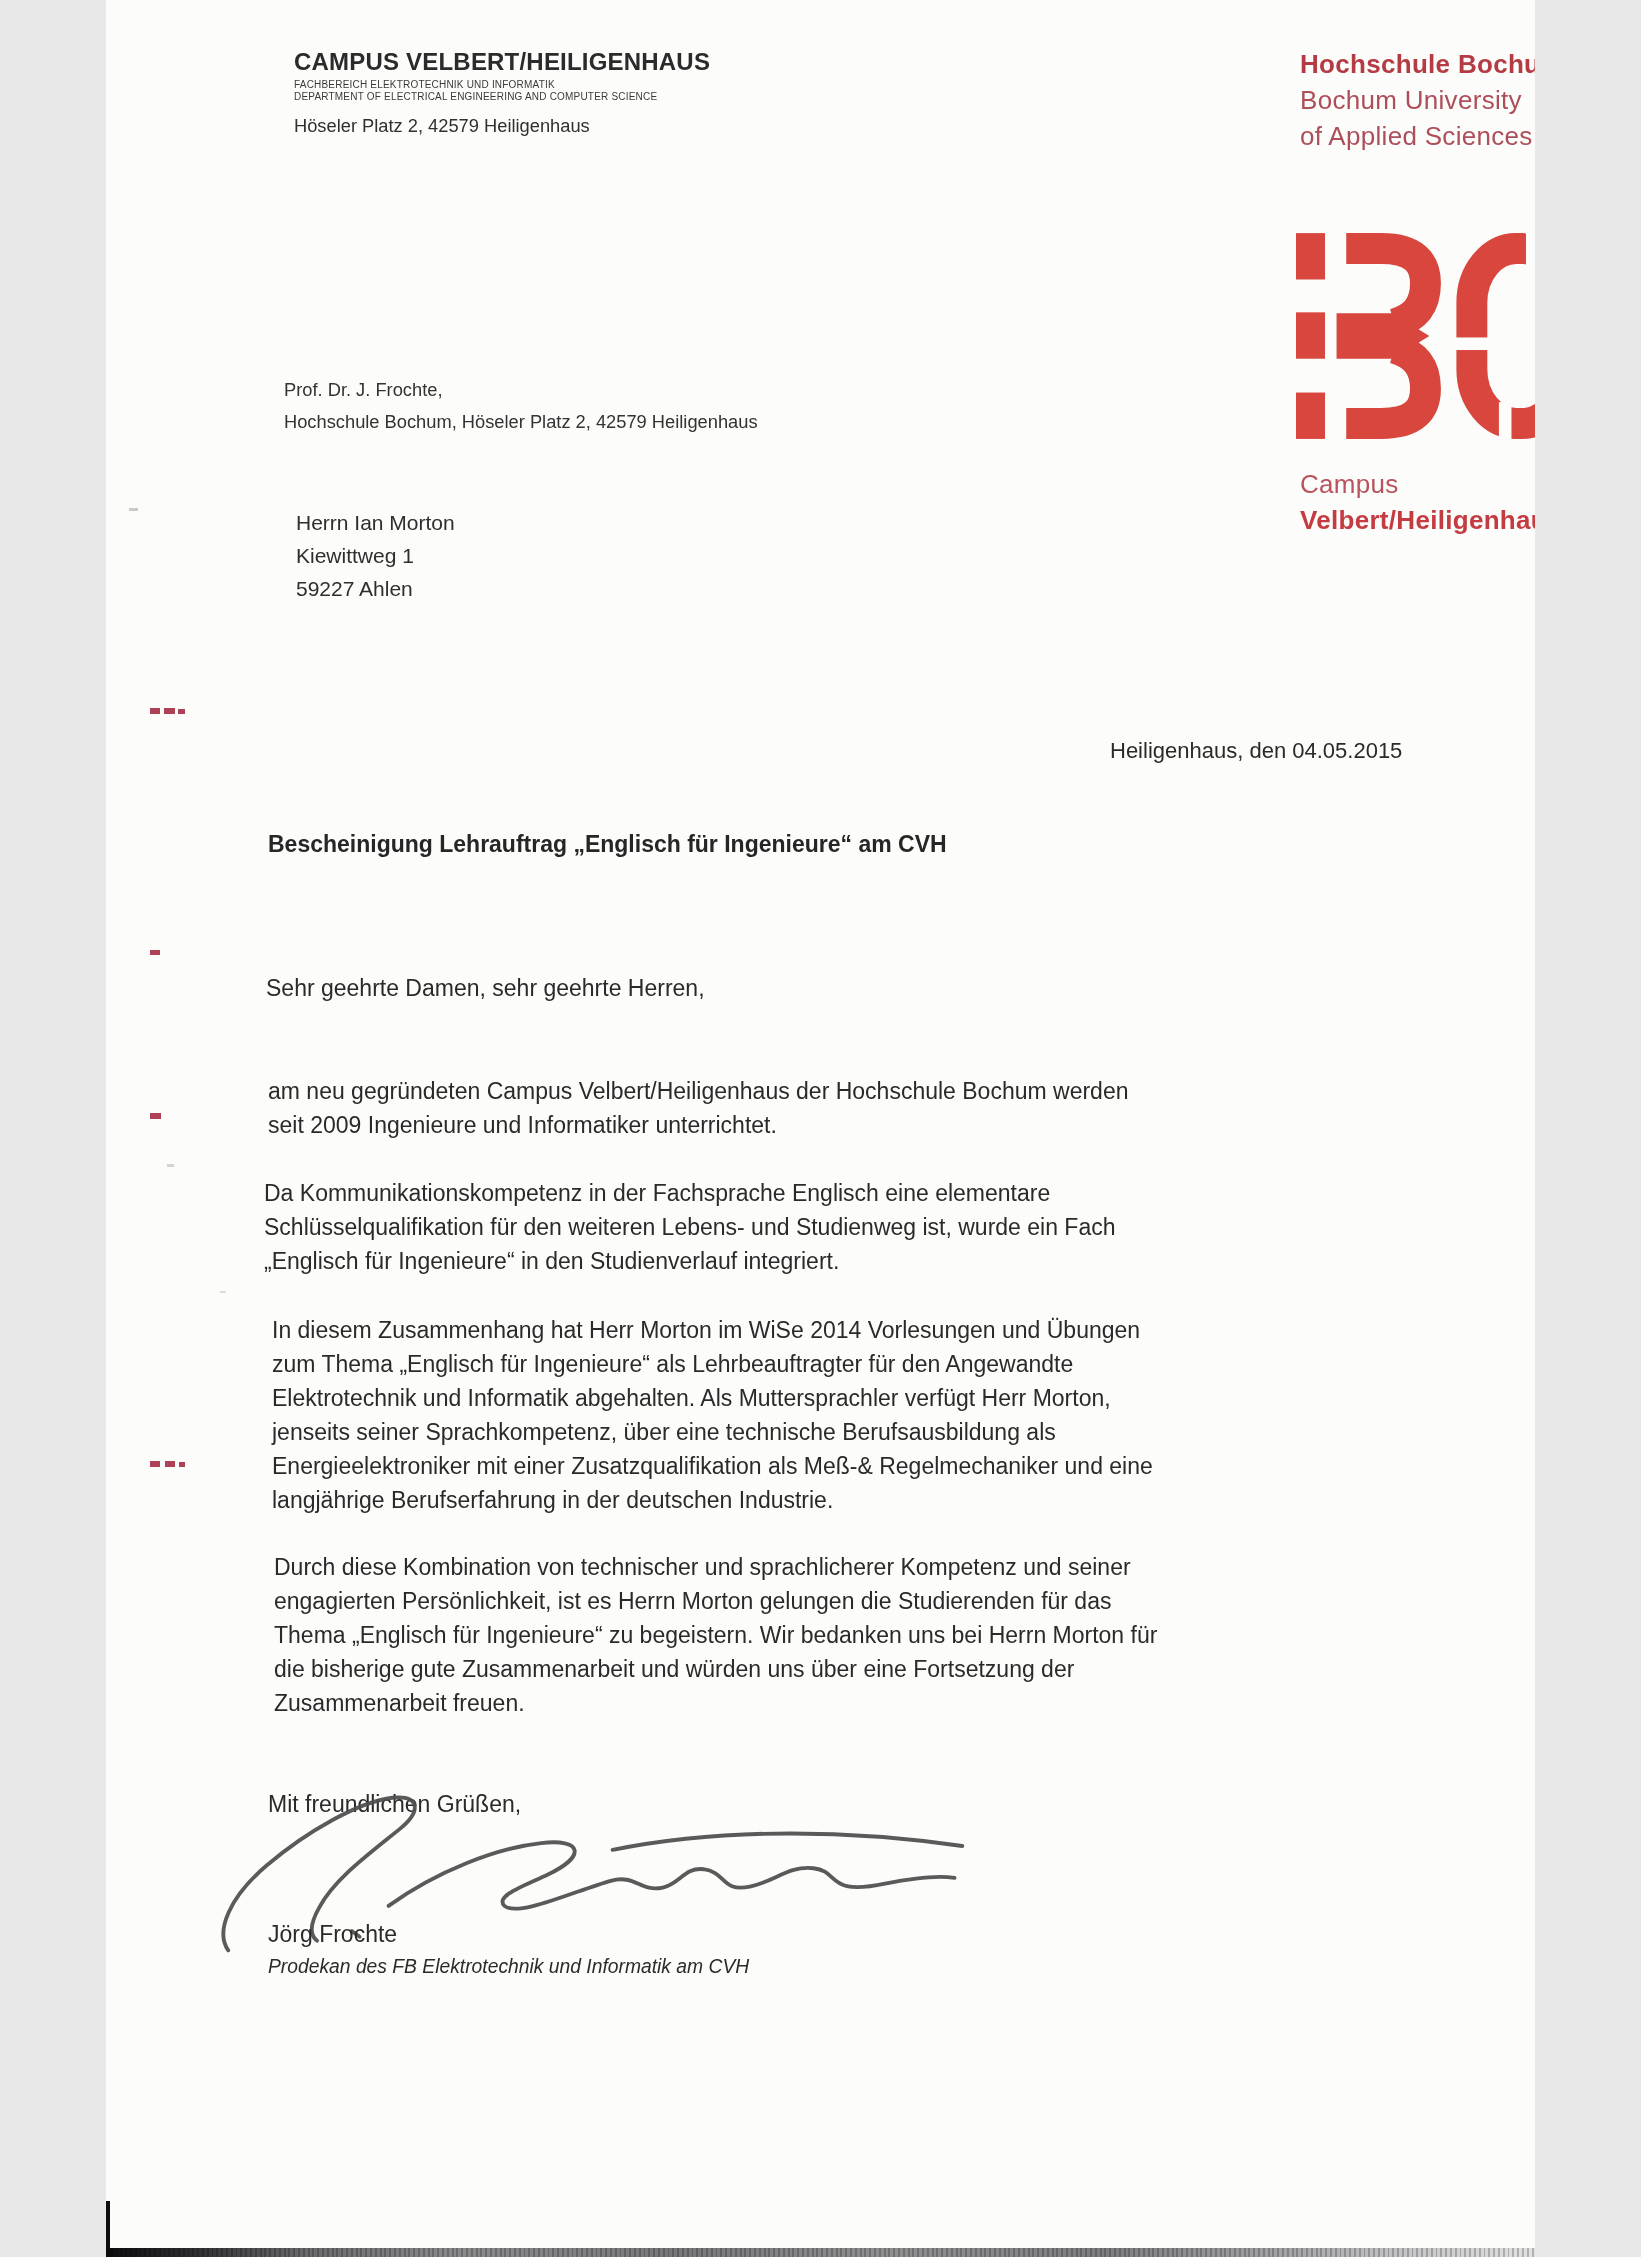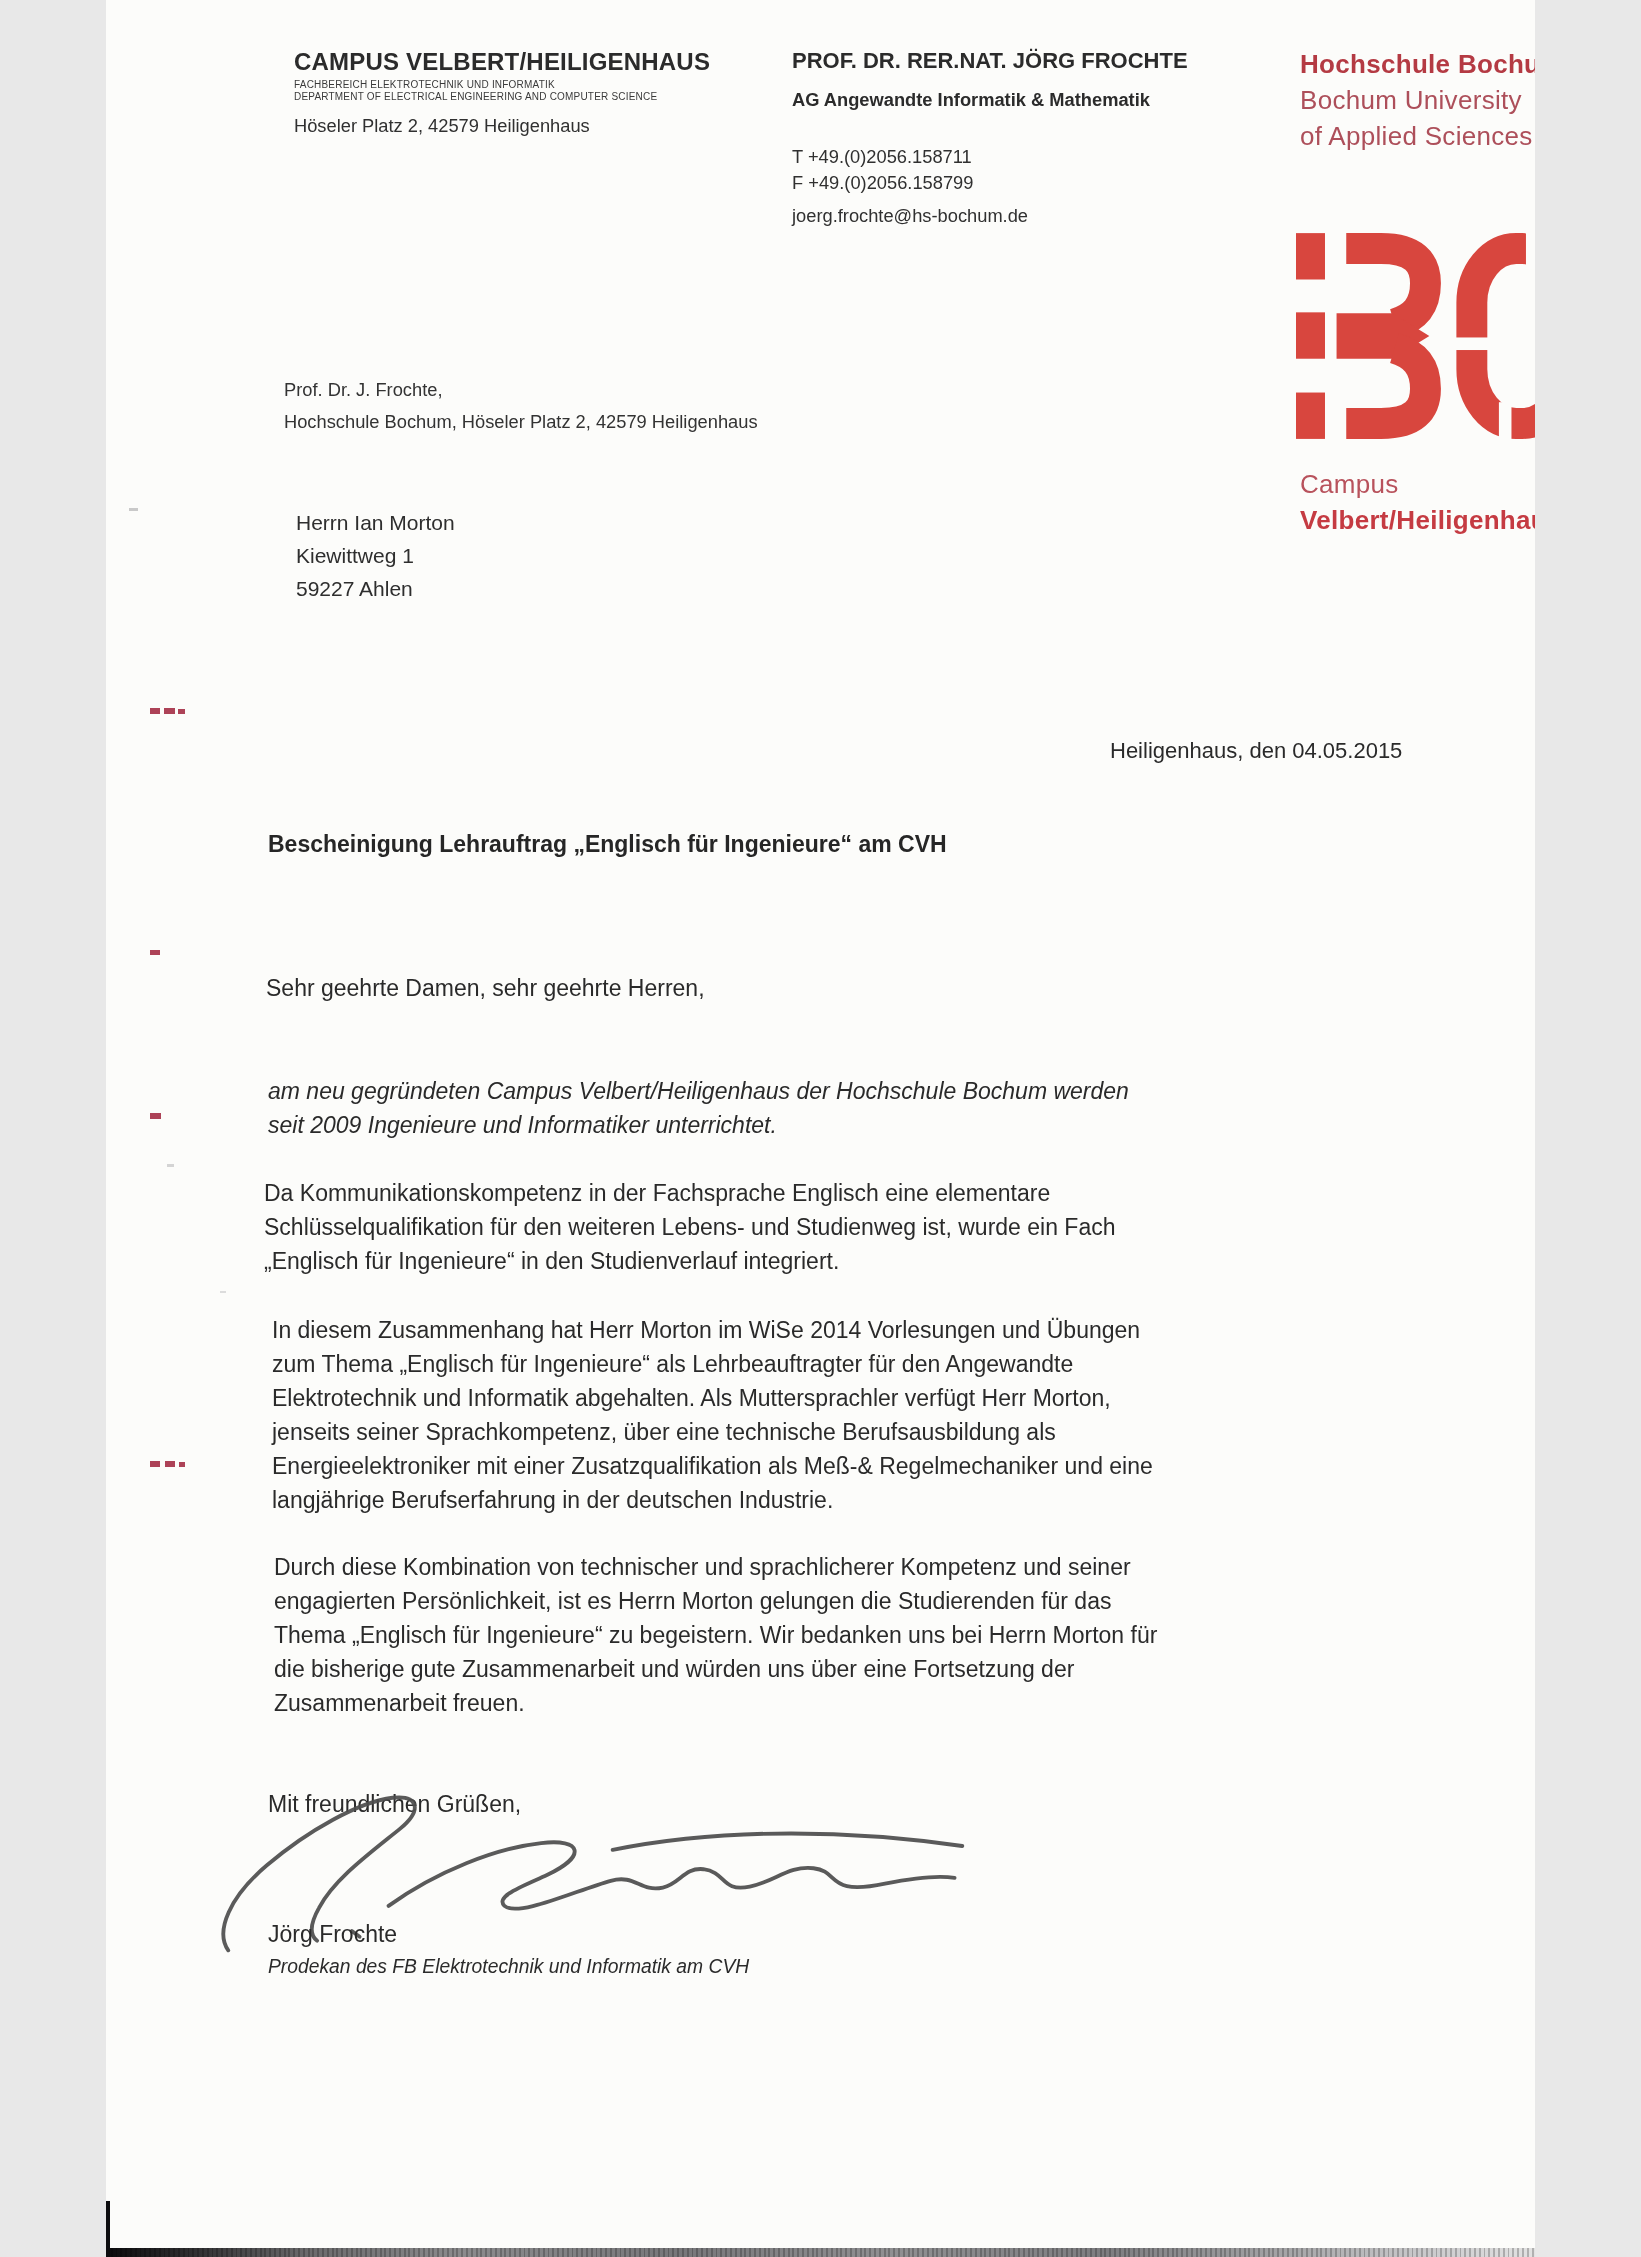--- a/index.html
+++ b/index.html
@@ -36,21 +36,21 @@
   
   .sender    { left:178px; top:374px; font-size:18.3px; line-height:32px; color:#333; }
   .recipient { left:190px; top:506px; font-size:21px; line-height:33px; color:#2e2e2e; }
 
   .dateline { left:1004px; top:738px; font-size:22px; color:#2a2a2a; }
 
   .subject { left:162px; top:831px; font-size:23px; font-weight:bold; color:#262626; }
 
   .bodytext { font-size:23px; line-height:34px; color:#2a2a2a; }
   .salutation { left:160px; top:971px; }
-  .para1 { left:162px; top:1074px;font-style:italic; }
+  .para1 { left:162px; top:1074px; }
   .para2 { left:158px; top:1176px; }
   .para3 { left:166px; top:1313px; }
   .para4 { left:168px; top:1550px; }
   .closing { left:162px; top:1787px; }
 
   .signature-box { left:101px; top:1788px; width:763px; height:174px; }
   .signer-name  { left:162px; top:1921px; font-size:23px; color:#2a2a2a; }
   .signer-title { left:162px; top:1956px; font-size:19.3px; font-style:italic; color:#2b2b2b; }
 
   
@@ -82,27 +82,20 @@
 
   <div class="abs campus-col">
     <div class="campus-title">CAMPUS VELBERT/HEILIGENHAUS</div>
     <div class="campus-sub">
       <div>FACHBEREICH ELEKTROTECHNIK UND INFORMATIK</div>
       <div>DEPARTMENT OF ELECTRICAL ENGINEERING AND COMPUTER SCIENCE</div>
     </div>
     <div class="campus-addr">Höseler Platz 2, 42579 Heiligenhaus</div>
   </div>
 
-  <div class="abs prof-col">
-    <div class="prof-name">PROF. DR. RER.NAT. JÖRG FROCHTE</div>
-    <div class="prof-group">AG Angewandte Informatik &amp; Mathematik</div>
-    <div class="prof-phone">T +49.(0)2056.158711</div>
-    <div class="prof-fax">F +49.(0)2056.158799</div>
-    <div class="prof-mail">joerg.frochte@hs-bochum.de</div>
-  </div>
 
   <div class="abs uni-col">
     <div class="uni-l1">Hochschule Bochum</div>
     <div class="uni-l23">Bochum University</div>
     <div class="uni-l23">of Applied Sciences</div>
   </div>
 
   <div class="abs logo-box">
     <svg width="286" height="209" viewBox="0 0 296 216">
       <g fill="#d8463e" transform="translate(0,1)">

